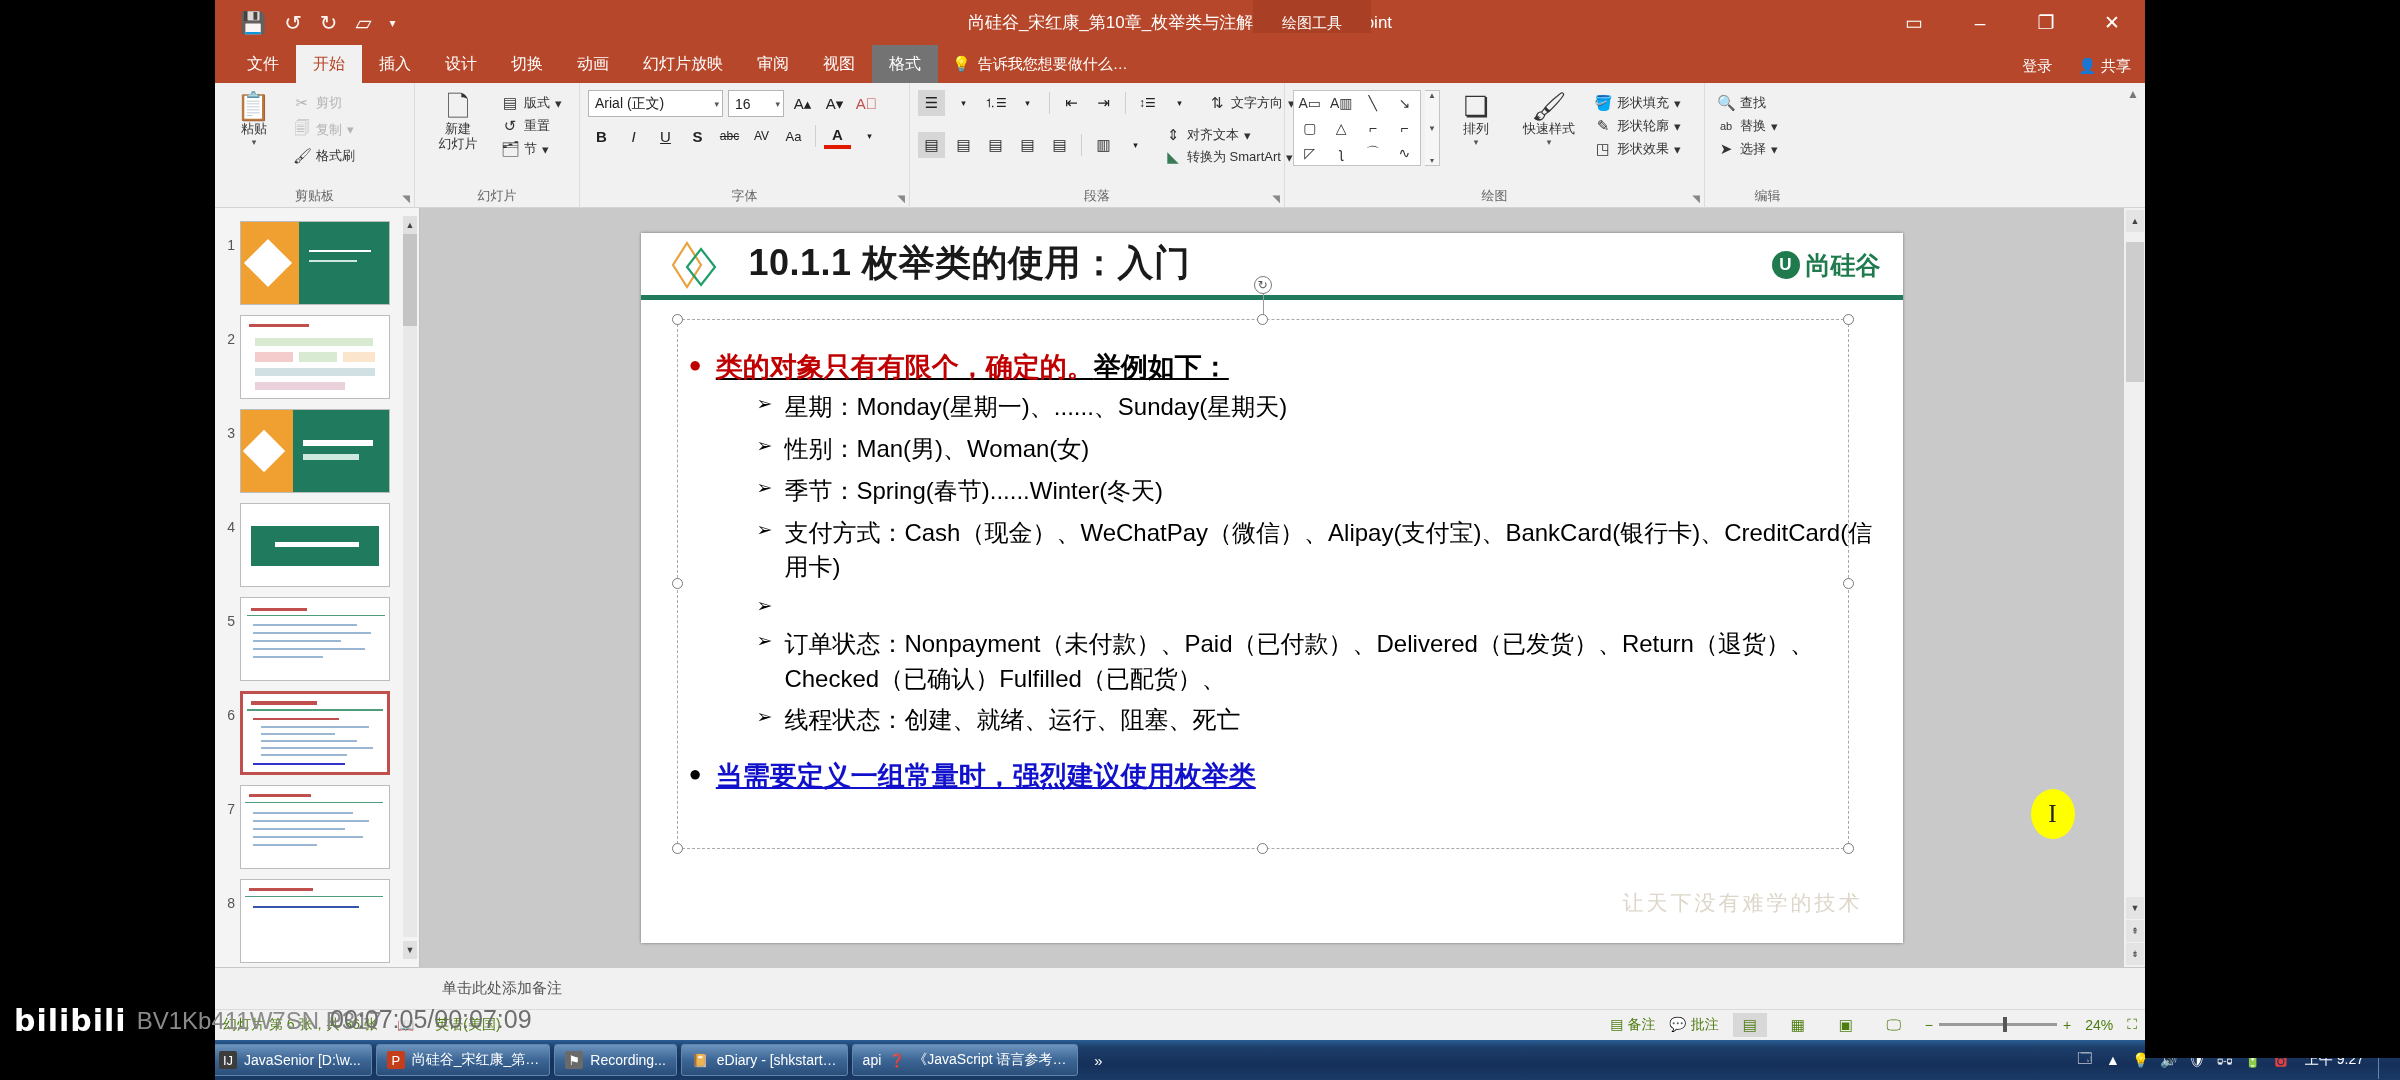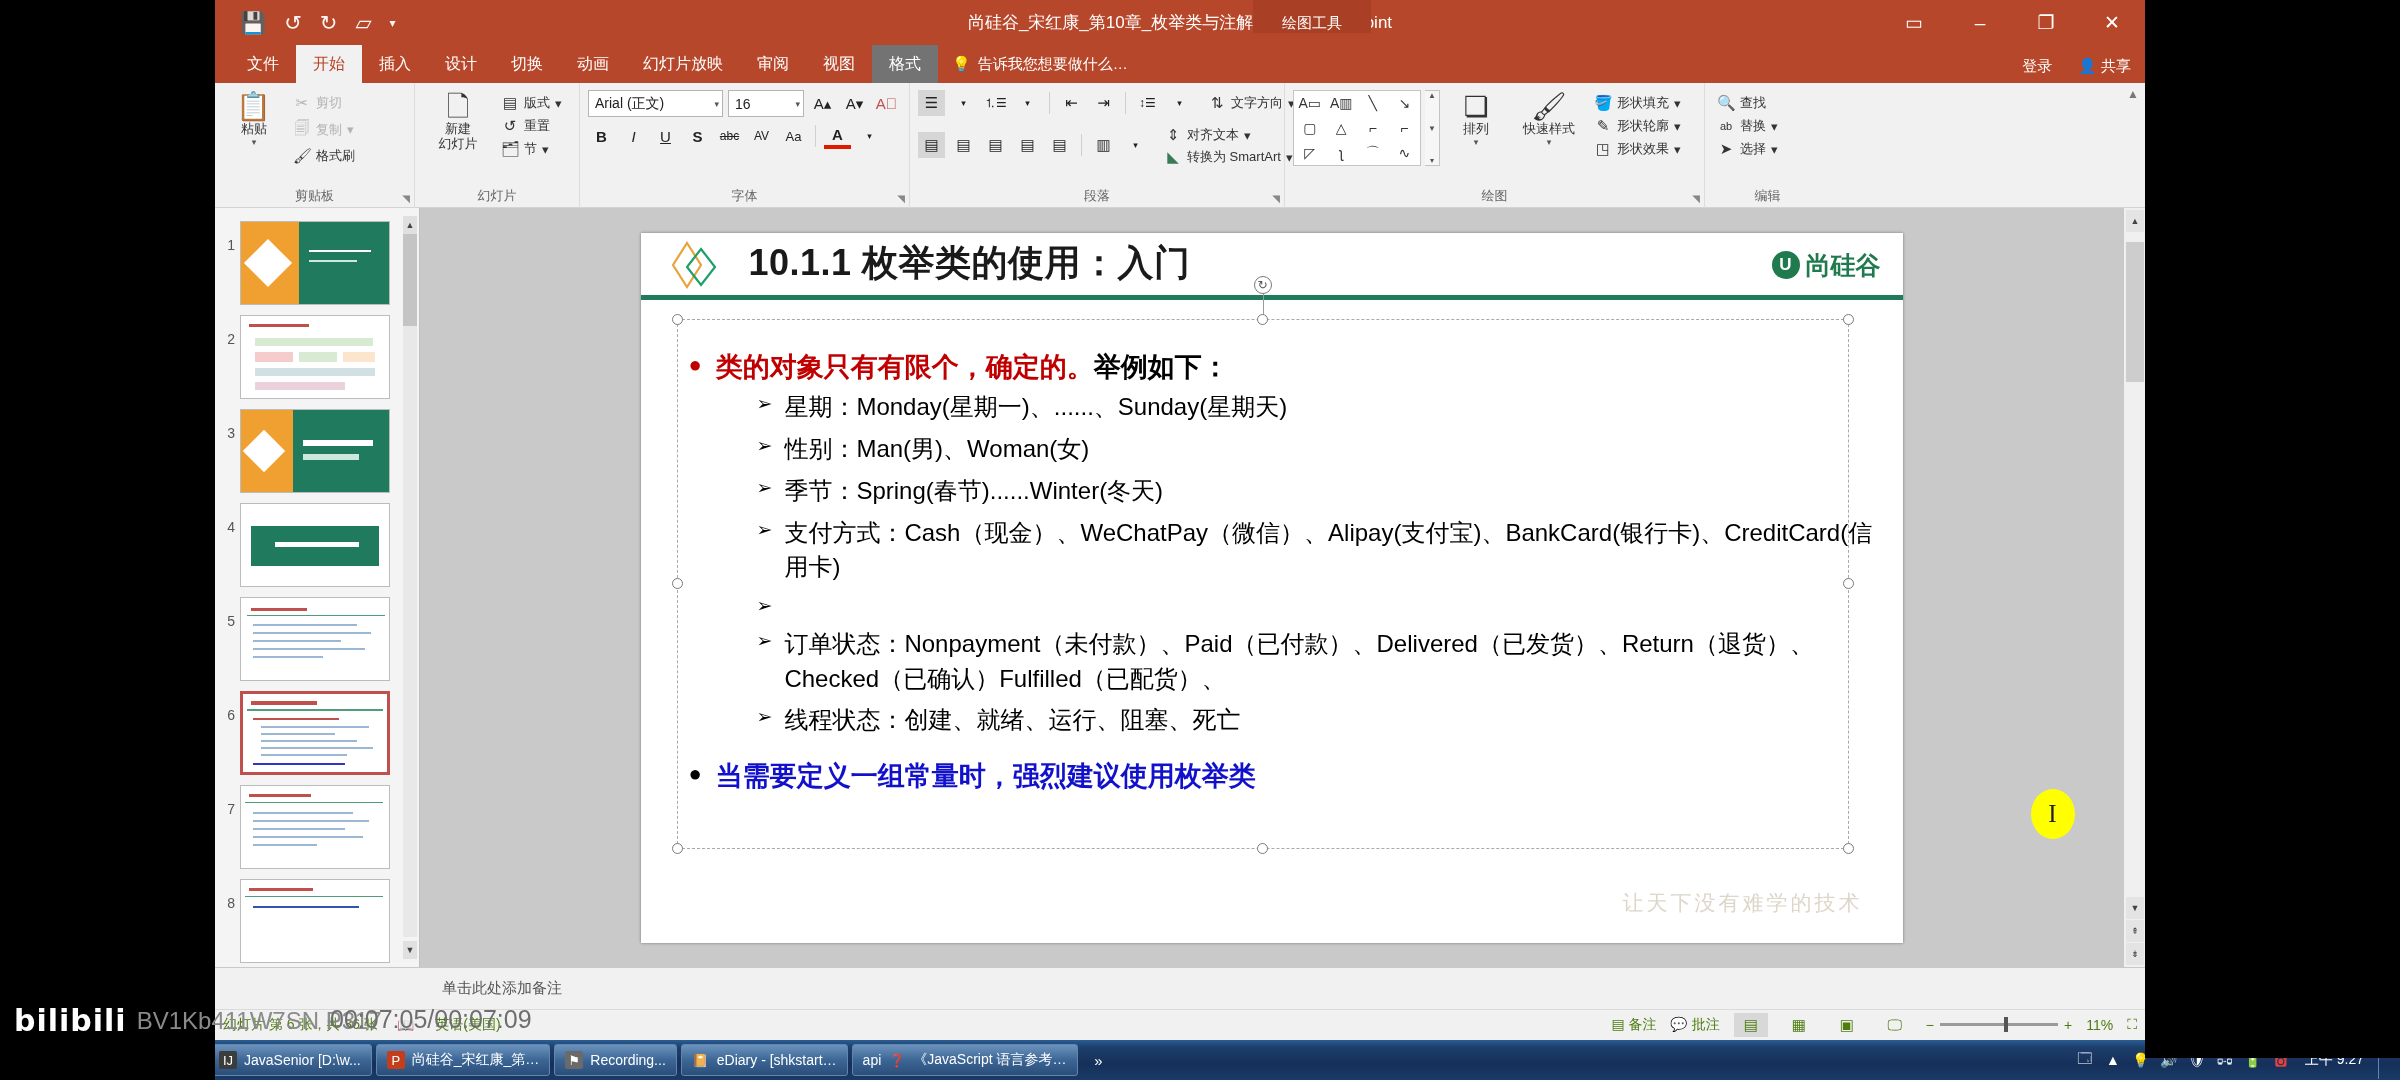--- a/index.html
+++ b/index.html
@@ -104,21 +104,21 @@
                  font-family:"Liberation Sans",sans-serif; letter-spacing:.5px;}
   .brand { position:absolute; right:22px; top:16px; display:flex; align-items:center; gap:6px; }
   .brand .bmark { width:28px; height:28px; border-radius:50%; background:#1f7a4d; color:#fff; font-size:17px;
                   display:flex; align-items:center; justify-content:center; font-weight:bold;}
   .brand .btxt { font-size:25px; color:#1f7a4d; font-weight:bold; }
   .headrule { position:absolute; left:0; right:0; top:62px; height:5px; background:#1f7a5e; }
 
   .content { position:absolute; left:48px; top:118px; right:30px; }
   .lvl1 { display:flex; gap:14px; align-items:flex-start; margin-bottom:6px;}
   .lvl1 .dot { font-size:22px; line-height:1.25; }
-  .lvl1 .tx { font-size:27px; font-weight:bold; line-height:1.25; }
+  .lvl1 .tx { font-size:27px; font-weight:bold; line-height:1.25;text-decoration:underline; }
   .red { color:#c00000; } .blue { color:#1111cc; } .blk { color:#000; }
   .lvl2 { display:flex; gap:12px; align-items:flex-start; margin:0 0 7px 68px; }
   .lvl2 .ar { font-size:19px; color:#000; line-height:1.45; }
   .lvl2 .tx { font-size:24px; color:#000; line-height:1.45; }
 
   
   .selbox { position:absolute; left:36px; top:86px; width:1172px; height:530px; border:1px dashed #a9a9a9; }
   .h { position:absolute; width:11px; height:11px; border:1px solid #7a7a7a; background:#fff; border-radius:50%;}
   .rot { position:absolute; left:50%; top:-44px; margin-left:-9px; width:18px; height:18px; border:1px solid #7a7a7a;
          border-radius:50%; background:#fff; color:#555; font-size:12px; text-align:center; line-height:16px;}
@@ -280,21 +280,21 @@
         <div class="grp-name">幻灯片</div>
       </div>
 
       <div class="grp" style="width:330px;">
         <div class="grp-body" style="flex-direction:column; gap:6px;">
           <div class="fontrow">
             <div class="combo" style="width:135px;">
               <span class="v">Arial (正文)</span>
               <span class="ar">▾</span>
             </div>
-            <div class="combo" style="width:76px;">
+            <div class="combo" style="width:56px;">
               <span class="v">16</span>
               <span class="ar">▾</span>
             </div>
             <div class="fbtn">A▴</div>
             <div class="fbtn">A▾</div>
             <div class="fbtn" style="color:#c0504d">A⃠</div>
           </div>
           <div class="fontrow">
             <div class="fbtn" style="font-weight:bold">B</div>
             <div class="fbtn" style="font-style:italic">I</div>
@@ -649,21 +649,21 @@
         <span class="viewbtn">▦</span>
         <span class="viewbtn">▣</span>
         <span class="viewbtn">🖵</span>
         <span class="zoomslider">
           <span>−</span>
           <span class="zline">
               <span class="zknob"></span>
             </span>
           <span>+</span>
         </span>
-        <span>11%</span>
+        <span>24%</span>
         <span>⛶</span>
       </div>
     </div>
   </div>
 
   <div class="bar-left"></div>
   <div class="bar-right"></div>
 
   <div class="bili">
     <span class="logo">bilibili</span>

